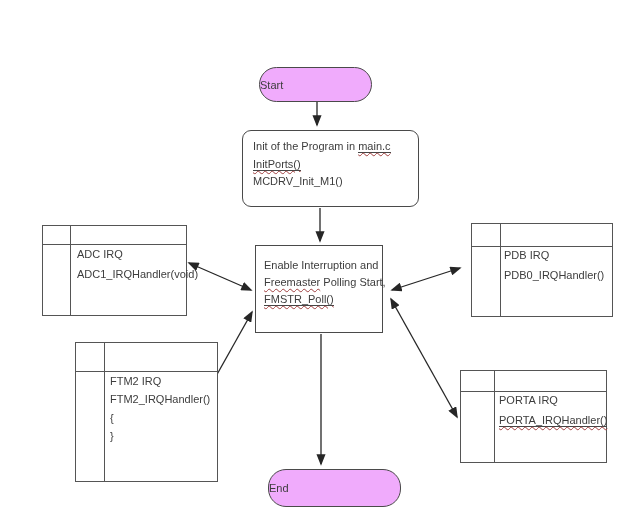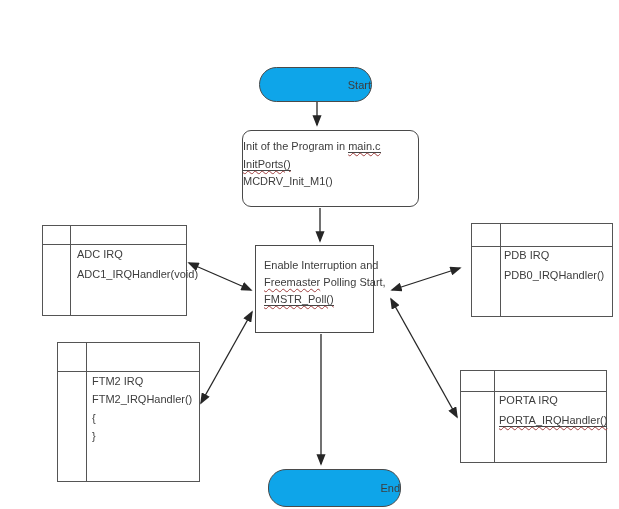--- a/index.html
+++ b/index.html
@@ -12,41 +12,41 @@
     color:#3d3d3d;
     overflow:hidden;
   }
   .arrow-layer{position:absolute;left:0;top:0;width:619px;height:509px;pointer-events:none;}
 
   
   .terminator{
     position:absolute;
     border:1px solid #4a4a4a;
     border-radius:18px;
-    background:#0ea5e9;
-    display:flex;align-items:center;justify-content:flex-end;
+    background:#f0abfc;
+    display:flex;align-items:center;justify-content:flex-start;
   }
   .start{left:259px;top:67px;width:111px;height:33px;}
   .end{left:268px;top:469px;width:131px;height:36px;}
 
   
   .process{
     position:absolute;
     left:242px;top:130px;width:177px;height:77px;
     border:1px solid #4a4a4a;border-radius:9px;
     background:#ffffff;
     box-sizing:border-box;
-    padding:7px 8px 0 0;
+    padding:7px 8px 0 10px;
     line-height:17.5px;
   }
 
   
   .mainloop{
     position:absolute;
-    left:255px;top:245px;width:119px;height:88px;
+    left:255px;top:245px;width:128px;height:88px;
     border:1px solid #4a4a4a;
     background:#ffffff;
     box-sizing:border-box;
     padding:11px 4px 0 8px;
     line-height:16.8px;
   }
 
   
   .irqbox{
     position:absolute;
@@ -59,21 +59,21 @@
   .irqbox .content{position:absolute;white-space:nowrap;}
 
   .adc{left:42px;top:225px;width:145px;height:91px;padding-left:29px;}
   .adc .vdiv{left:27px;} .adc .hdiv{top:18px;}
   .adc .content{left:34px;top:18px;line-height:20px;}
 
   .pdb{left:463px;top:223px;width:142px;height:94px;margin-left:8px;}
   .pdb .vdiv{left:28px;} .pdb .hdiv{top:22px;}
   .pdb .content{left:32px;top:21px;line-height:20px;}
 
-  .ftm2{left:57px;top:342px;width:143px;height:140px;}
+  .ftm2{left:75px;top:342px;width:143px;height:140px;}
   .ftm2 .vdiv{left:28px;} .ftm2 .hdiv{top:28px;}
   .ftm2 .content{left:34px;top:29px;line-height:18.3px;}
 
   .porta{left:460px;top:370px;width:147px;height:93px;}
   .porta .vdiv{left:33px;} .porta .hdiv{top:20px;}
   .porta .content{left:38px;top:19px;line-height:20px;}
 
   
   .u{
     border-bottom:1px solid #454545;

